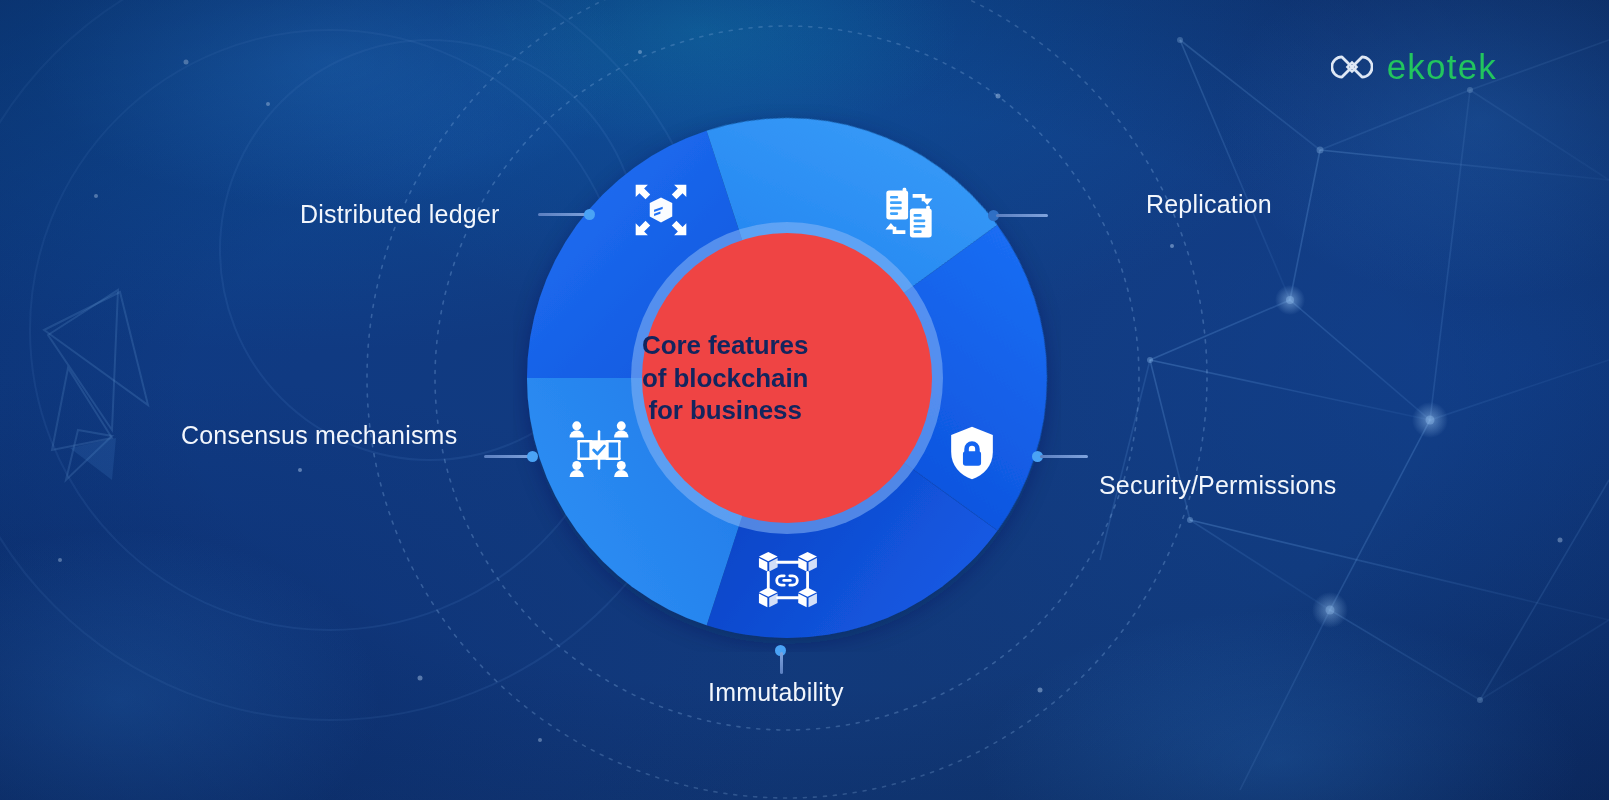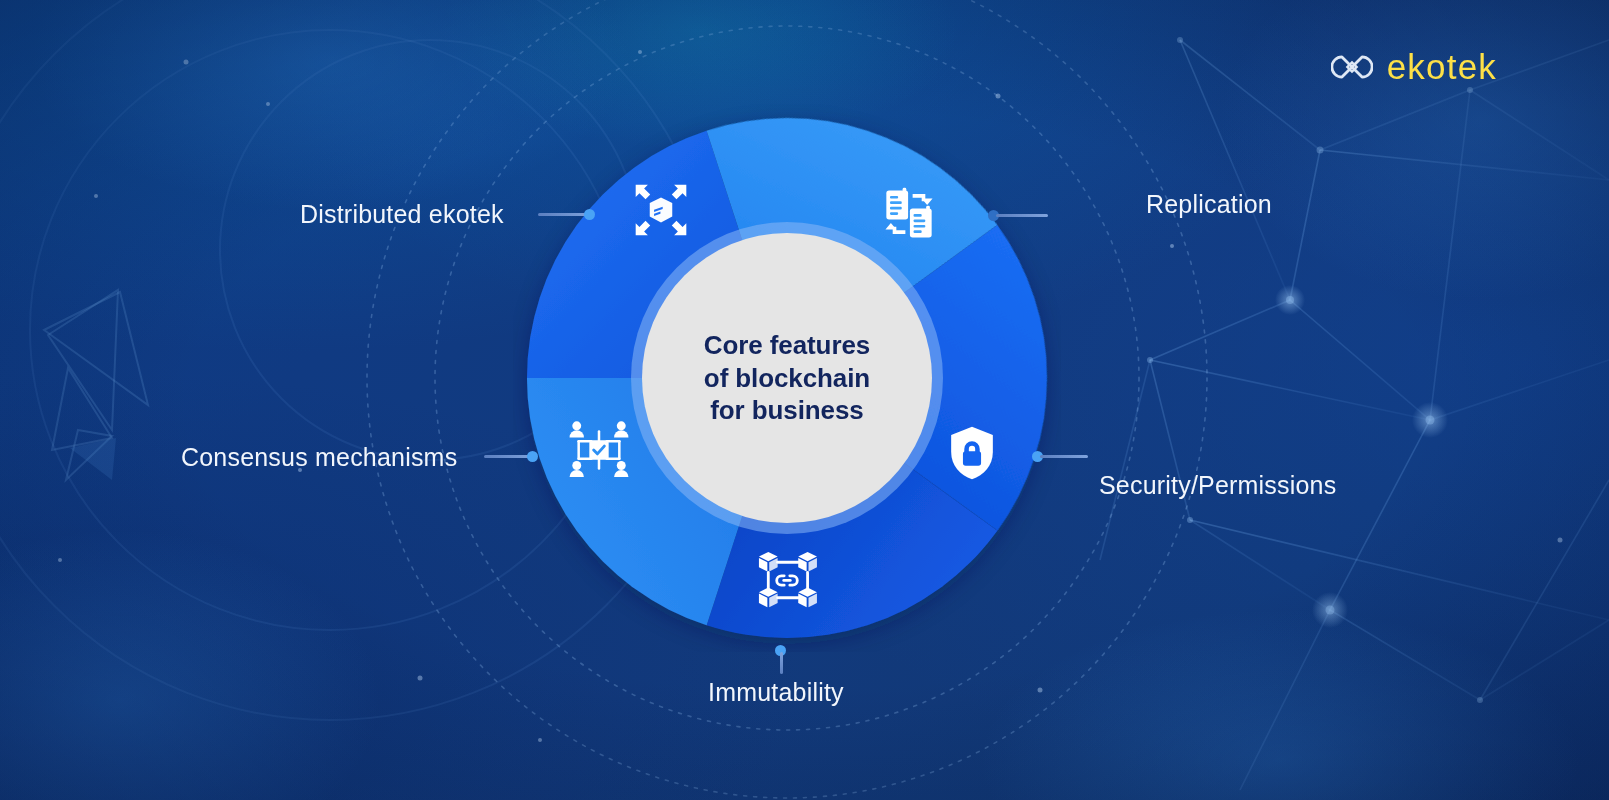--- a/index.html
+++ b/index.html
@@ -32,39 +32,39 @@
   .bg-svg { position:absolute; inset:0; }
 
   
   .logo {
     position:absolute; top:46px; right:112px;
     display:flex; align-items:center; gap:14px;
   }
   .logo-mark { width:42px; height:42px; display:block; }
   .logo-text {
     font-size:35px; font-weight:400; letter-spacing:1.2px;
-    color:#fde047;
+    color:#22c55e;
   }
 
   
   .donut-wrap {
     position:absolute;
     left:513px; top:104px;
     width:548px; height:548px;
   }
   .donut-svg { position:absolute; inset:0; width:548px; height:548px; }
 
   .hub {
     position:absolute;
     left:50%; top:50%;
     transform:translate(-50%,-50%);
     width:290px; height:290px;
     border-radius:50%;
-    background:#e5e5e5;
-    display:flex; align-items:center; justify-content:center;
+    background:#ef4444;
+    display:flex; align-items:center; justify-content:flex-start;
     box-shadow:0 0 0 11px rgba(137,182,245,.55);
   }
   .hub-text {
     text-align:center;
     color:#12255e;
     font-size:26px;
     font-weight:bold;
     line-height:1.26;
     letter-spacing:-0.1px;
     white-space:pre-line;
@@ -401,39 +401,39 @@
       </svg>
     </div>
 
     <div class="hub">
       <div class="hub-text">Core features
 of blockchain
 for business</div>
     </div>
   </div>
 
-  <div class="label" style="left:300px; top:200px;">Distributed ekotek</div>
+  <div class="label" style="left:300px; top:200px;">Distributed ledger</div>
   <div class="connector">
     <div class="conn-line" style="left:538px; top:213px; width:56px;"></div>
     <div class="conn-dot" style="left:584px; top:209px;"></div>
   </div>
 
   <div class="label" style="left:1146px; top:190px;">Replication</div>
   <div class="connector">
     <div class="conn-dot dim" style="left:988px; top:210px;"></div>
     <div class="conn-line" style="left:996px; top:214px; width:52px;"></div>
   </div>
 
   <div class="label" style="left:1099px; top:443px;margin-top:28px;">Security/Permissions</div>
   <div class="connector">
     <div class="conn-dot" style="left:1032px; top:451px;"></div>
     <div class="conn-line" style="left:1040px; top:455px; width:48px;"></div>
   </div>
 
-  <div class="label" style="left:181px; top:443px;text-align:right;">Consensus mechanisms</div>
+  <div class="label" style="left:181px; top:421px;text-align:right;">Consensus mechanisms</div>
   <div class="connector">
     <div class="conn-line" style="left:484px; top:455px; width:52px;"></div>
     <div class="conn-dot" style="left:527px; top:451px;"></div>
   </div>
 
   <div class="label" style="left:708px; top:678px;">Immutability</div>
   <div class="connector">
     <div class="conn-dot" style="left:775px; top:645px;"></div>
     <div class="conn-line vert" style="left:780px; top:652px; height:22px;"></div>
   </div>

